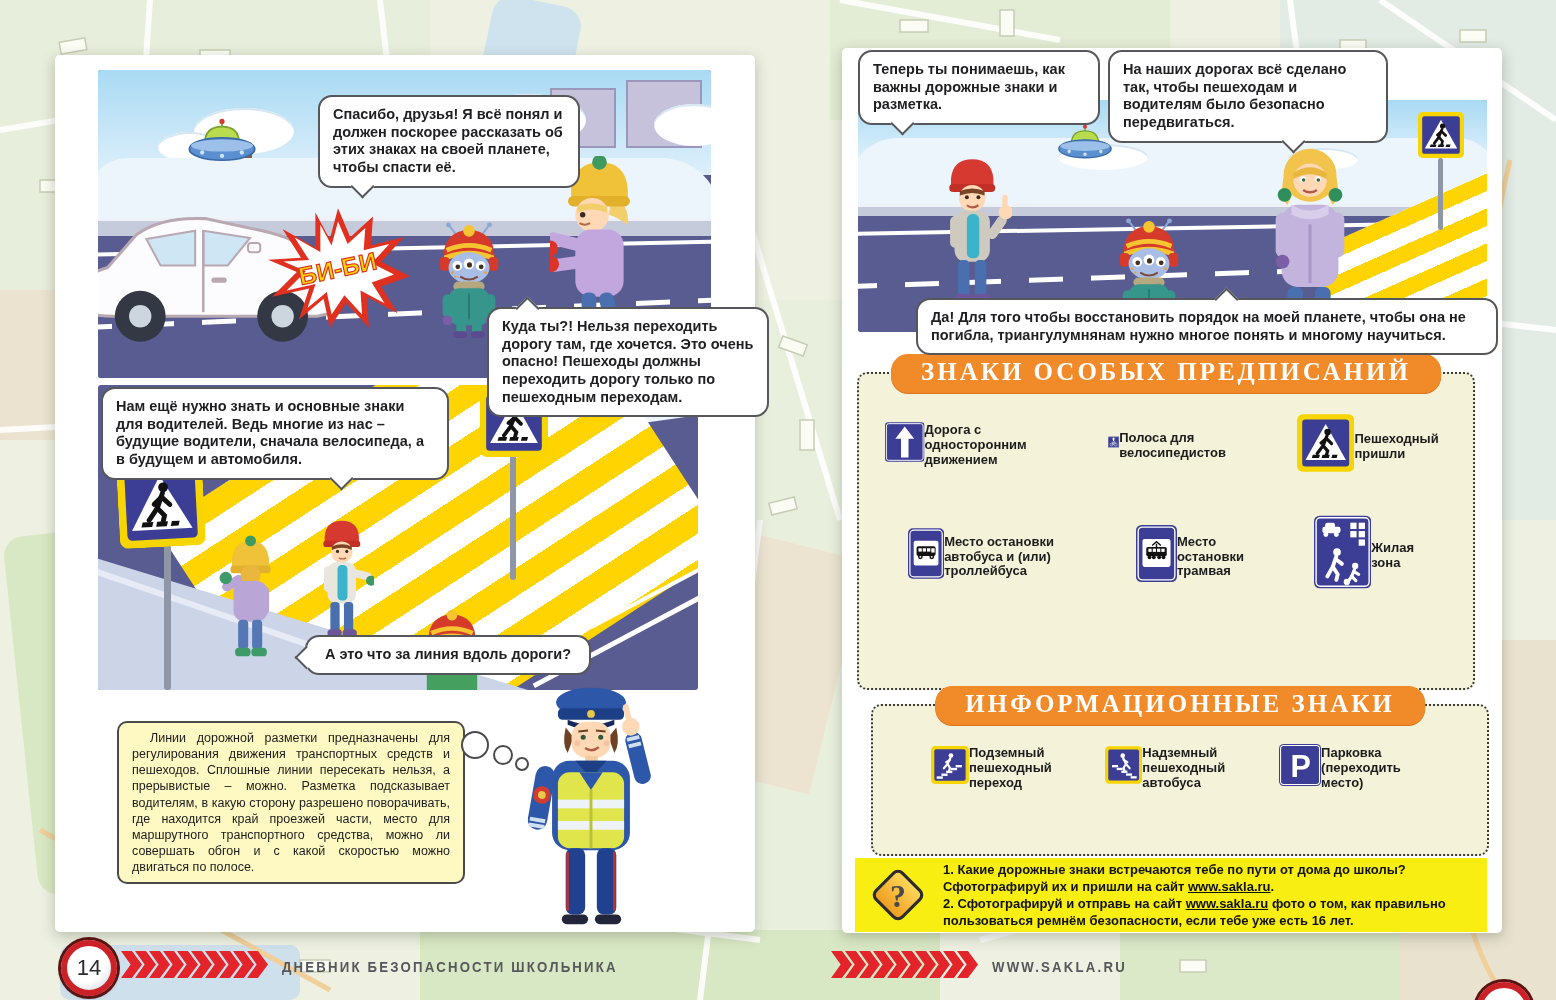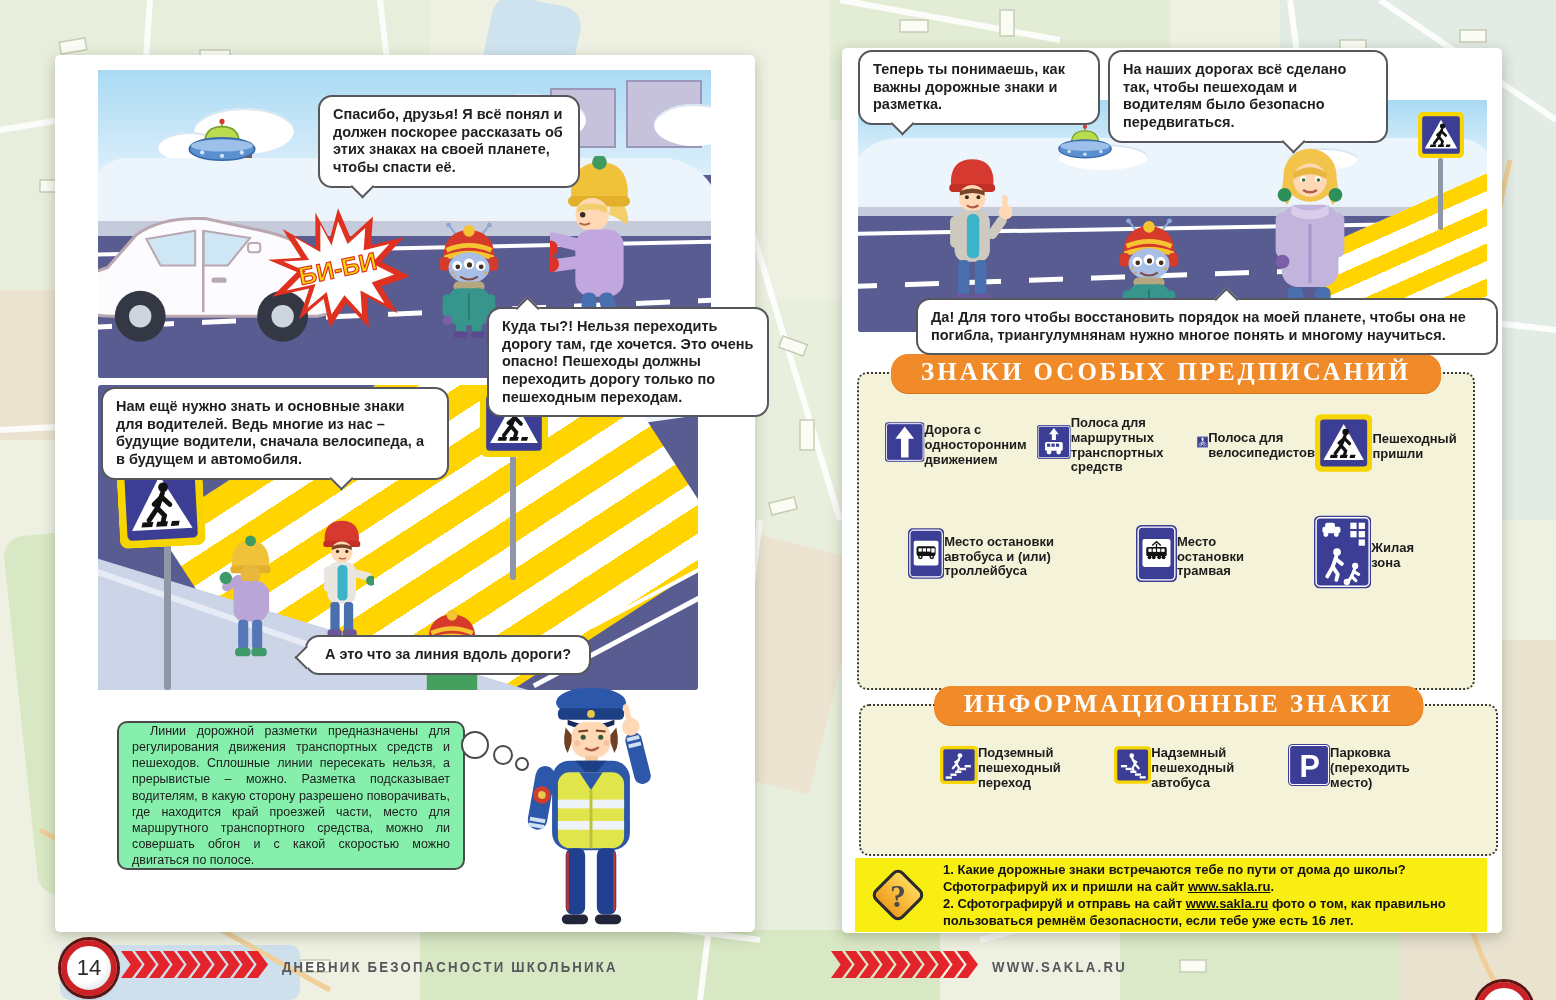--- a/index.html
+++ b/index.html
@@ -16,22 +16,22 @@
   .tail.up{border-left:2px solid #56575b;border-top:2px solid #56575b;transform:rotate(45deg);top:-9px;}
   .tail.left{border-left:2px solid #56575b;border-bottom:2px solid #56575b;transform:rotate(45deg);left:-9px;}
   .sectionbox{position:absolute;background:#f4f3da;border:2px dotted #3a3a3a;border-radius:10px;}
   .banner{position:absolute;top:-20px;left:50%;transform:translateX(-50%);white-space:nowrap;
     font-family:"Liberation Serif",serif;font-weight:bold;font-size:25px;letter-spacing:3px;
     color:#fff;background:#f18a28;padding:4px 30px 7px;border-radius:17px;z-index:3;
     box-shadow:0 1px 0 #d9731c;}
   .signrow{display:flex;align-items:flex-start;}
   .signcell{display:flex;align-items:center;}
   .caption{font-size:13px;font-weight:bold;color:#1c1c1c;line-height:1.15;margin-top:7px;}
-  .infobox{position:absolute;background:#86efac;border:2px solid #4a4a4a;border-radius:10px;
-    padding:0 13px;font-size:12.5px;line-height:1.29;color:#1c1c1c;text-align:justify;}
+  .infobox{position:absolute;background:#fef9c3;border:2px solid #4a4a4a;border-radius:10px;
+    padding:7px 13px;font-size:12.5px;line-height:1.29;color:#1c1c1c;text-align:justify;}
   .infobox p{margin:0;text-indent:18px;}
   .thought{position:absolute;background:#fff;border:2px solid #4a4a4a;border-radius:50%;}
   .chevrow{position:absolute;display:flex;z-index:4;}
   .chev{width:21px;height:27px;background:#e3242b;margin-left:-7px;
     clip-path:polygon(0 0,52% 0,100% 50%,52% 100%,0 100%,46% 50%);}
   .pagecircle{position:absolute;width:44px;height:44px;border-radius:50%;
     background:radial-gradient(circle at 38% 32%,#ffffff 55%,#c9ced6 100%);
     border:6px solid #cc2127;box-shadow:0 0 0 3px #5a1512,0 2px 4px rgba(0,0,0,.35);
     display:flex;align-items:center;justify-content:center;
     font-size:22px;color:#2c2c30;z-index:5;}
@@ -632,26 +632,20 @@
 
     <div class="sectionbox" style="left:15px;top:324px;width:614px;height:314px;">
       <div class="banner">ЗНАКИ  ОСОБЫХ  ПРЕДПИСАНИЙ</div>
       <div class="signrow" style="justify-content:space-between;padding:26px 26px 0;">
         <div class="signcell" style="width:152px;">
           <svg width="84" height="84">
               <use href="#sym-oneway"></use>
             </svg>
           <div class="caption">Дорога с односторонним движением</div>
         </div>
-        <div class="signcell" style="width:160px;">
-          <svg width="84" height="84">
-              <use href="#sym-buslane"></use>
-            </svg>
-          <div class="caption">Полоса для маршрутных транспортных средств</div>
-        </div>
         <div class="signcell" style="width:118px;">
           <svg width="84" height="84">
               <use href="#sym-bikelane"></use>
             </svg>
           <div class="caption">Полоса для велосипедистов</div>
         </div>
         <div class="signcell" style="width:150px;">
           <svg width="86" height="86">
               <use href="#sym-ped"></use>
             </svg>
@@ -673,21 +667,21 @@
         </div>
         <div class="signcell" style="width:110px;">
           <svg width="82" height="104">
               <use href="#sym-residential"></use>
             </svg>
           <div class="caption">Жилая зона</div>
         </div>
       </div>
     </div>
 
-    <div class="sectionbox" style="left:17px;top:656px;width:614px;height:148px;padding-left:21px;">
+    <div class="sectionbox" style="left:29px;top:656px;width:614px;height:148px;">
       <div class="banner">ИНФОРМАЦИОННЫЕ  ЗНАКИ</div>
       <div class="signrow" style="justify-content:space-around;padding:22px 46px 0;">
         <div class="signcell" style="width:150px;">
           <svg width="74" height="74">
               <use href="#sym-underground"></use>
             </svg>
           <div class="caption">Подземный пешеходный переход</div>
         </div>
         <div class="signcell" style="width:150px;">
           <svg width="74" height="74">

